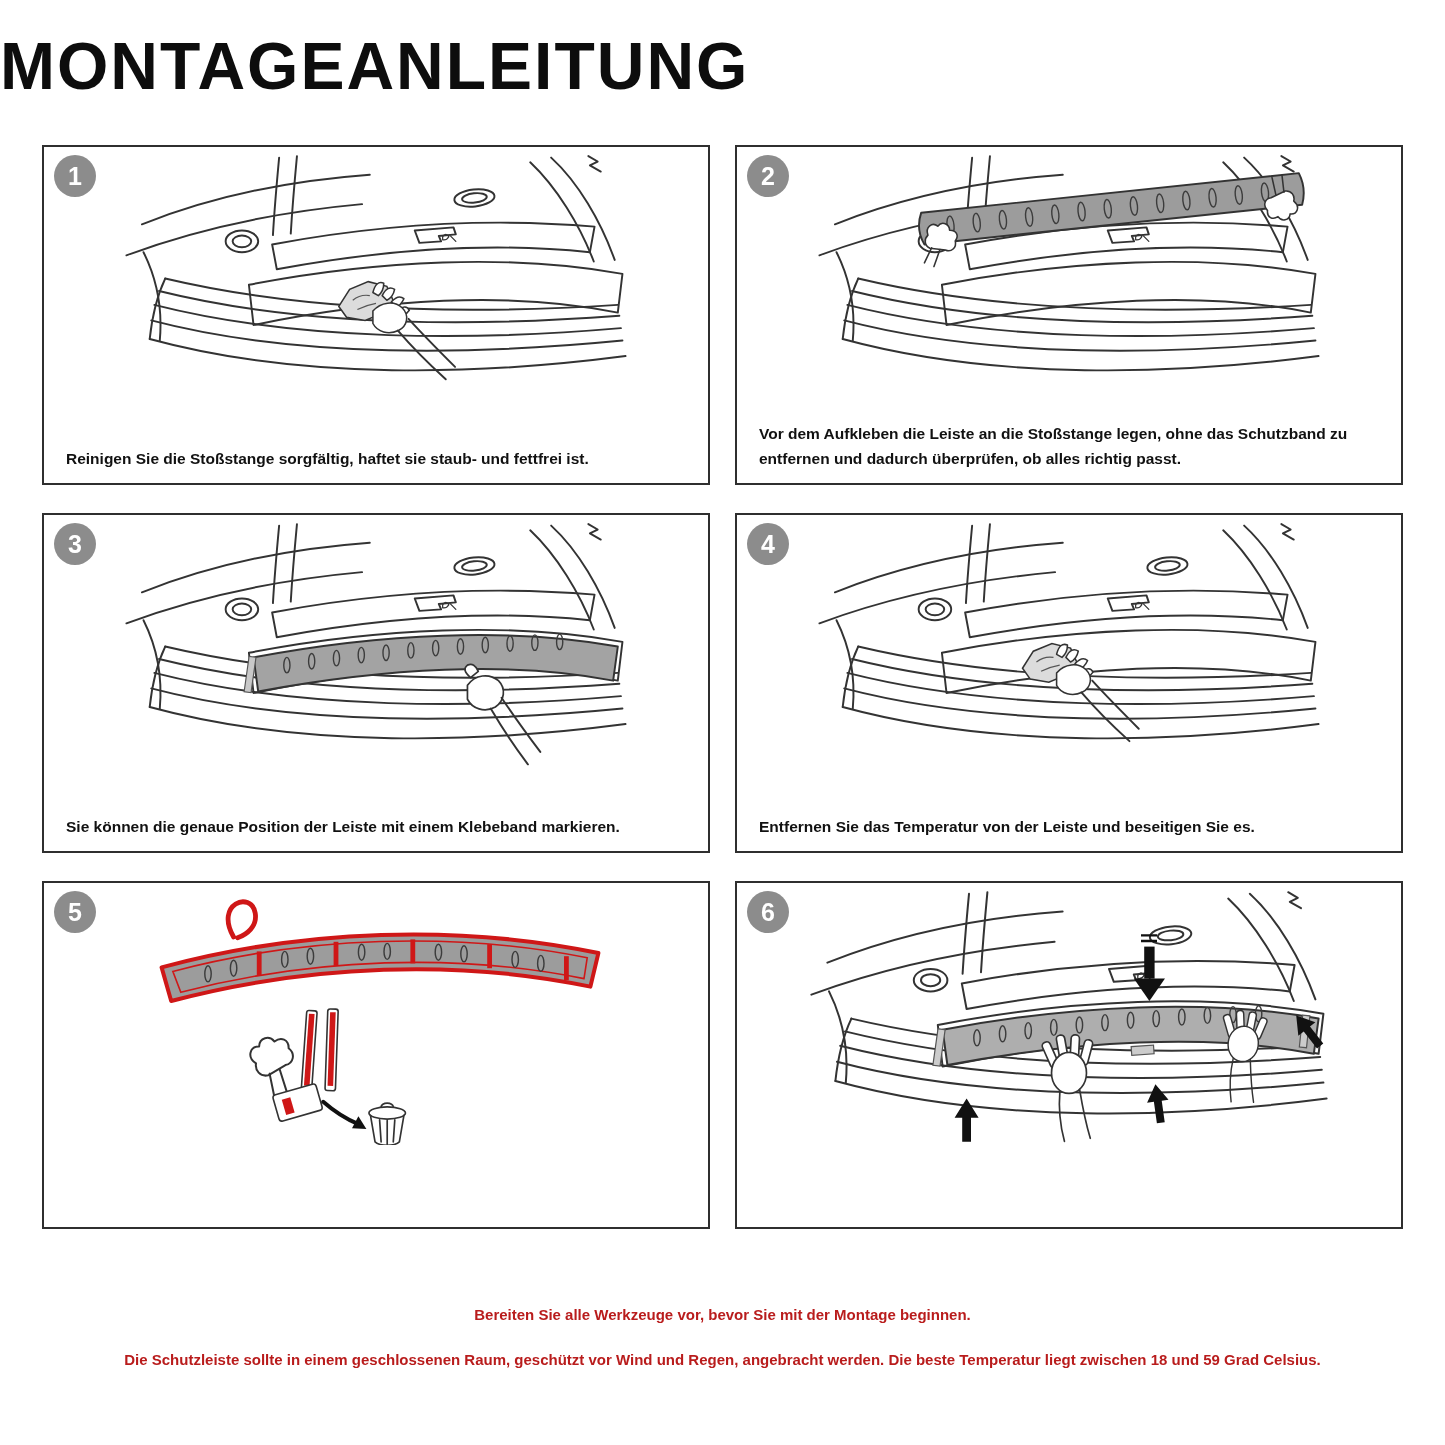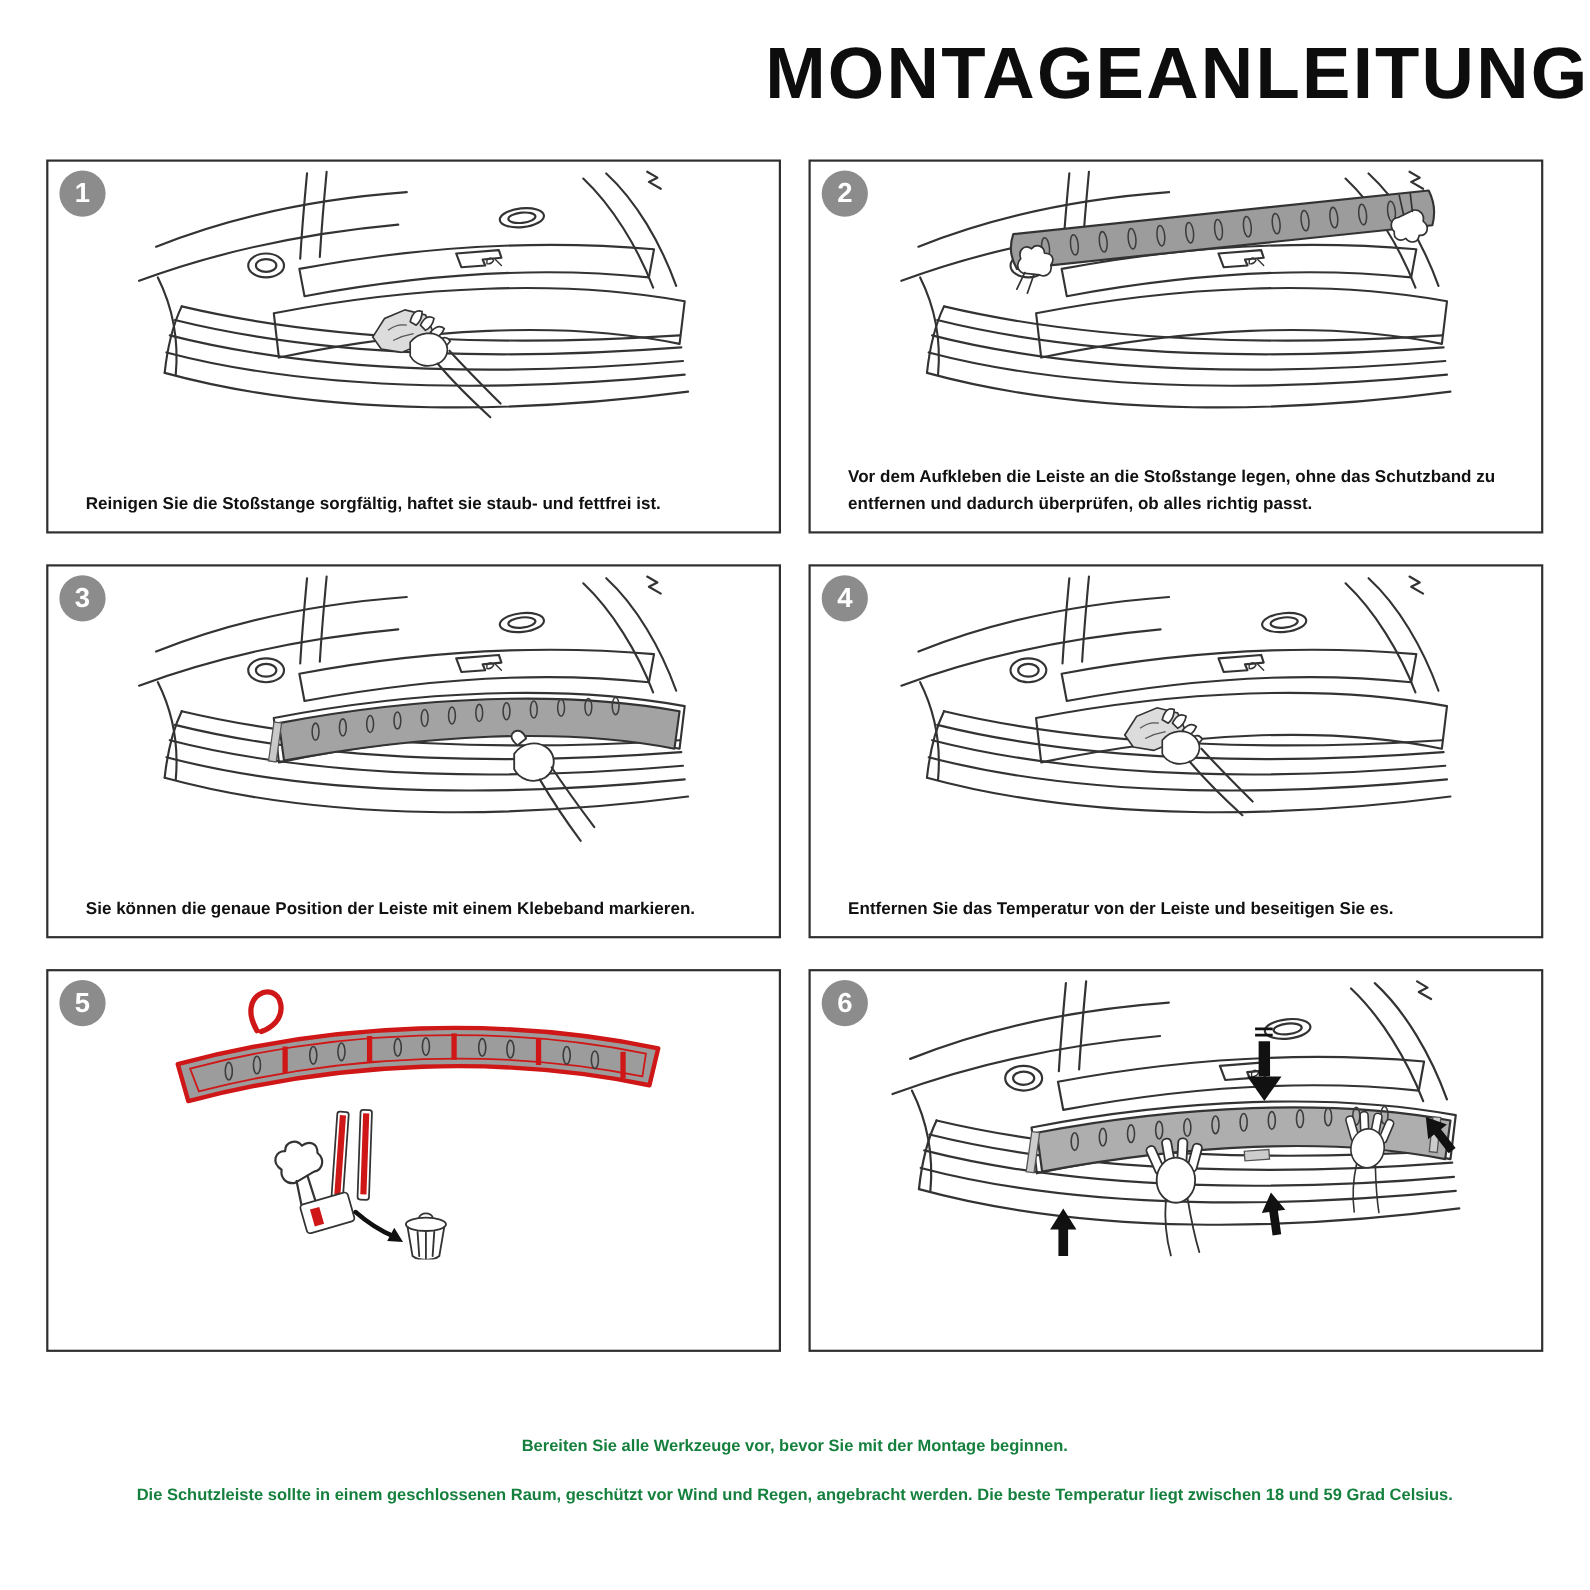--- a/index.html
+++ b/index.html
@@ -1,21 +1,21 @@
 <!DOCTYPE html>
 <html><head>
 <meta charset="utf-8">
 <style>
   html,body{margin:0;padding:0;background:#ffffff;}
   .page{
     position:relative;width:1445px;height:1445px;background:#ffffff;
     font-family:"Liberation Sans",sans-serif;overflow:hidden;
   }
   .title{
-    position:absolute;top:28px;left:0;width:100%;text-align:right;
+    position:absolute;top:28px;left:0;width:100%;text-align:left;
     font-size:66px;font-weight:bold;letter-spacing:2px;color:#0d0d0d;
     white-space:nowrap;
   }
   .grid{
     position:absolute;top:145px;left:42px;
     display:grid;grid-template-columns:668px 668px;grid-template-rows:340px 340px 348px;
     gap:28px 25px;
   }
   .panel{
     position:relative;border:2px solid #2f2f2f;background:#ffffff;box-sizing:border-box;
@@ -23,26 +23,26 @@
   .badge{
     position:absolute;top:8px;left:10px;width:42px;height:42px;border-radius:50%;
     background:#8c8c8c;color:#ffffff;font-size:25px;font-weight:bold;
     display:flex;align-items:center;justify-content:center;z-index:2;
   }
   .illus{
     position:absolute;top:6px;left:8px;right:8px;bottom:82px;
   }
   .illus svg{width:100%;height:100%;display:block;}
   .caption{
-    position:absolute;left:34px;right:24px;bottom:12px;
+    position:absolute;left:22px;right:24px;bottom:12px;
     font-size:15.5px;font-weight:bold;line-height:1.58;color:#111111;
   }
   .footer{
     position:absolute;top:1306px;left:60px;right:60px;text-align:center;
-    color:#15803d;font-weight:bold;font-size:15px;
+    color:#b91c1c;font-weight:bold;font-size:15px;
   }
   .footer .note2{
     margin:26px auto 0 auto;max-width:1315px;line-height:1.5;
   }
   .defs{position:absolute;width:0;height:0;overflow:hidden;}
 </style>
 </head>
 <body>
 
 <div class="page">

